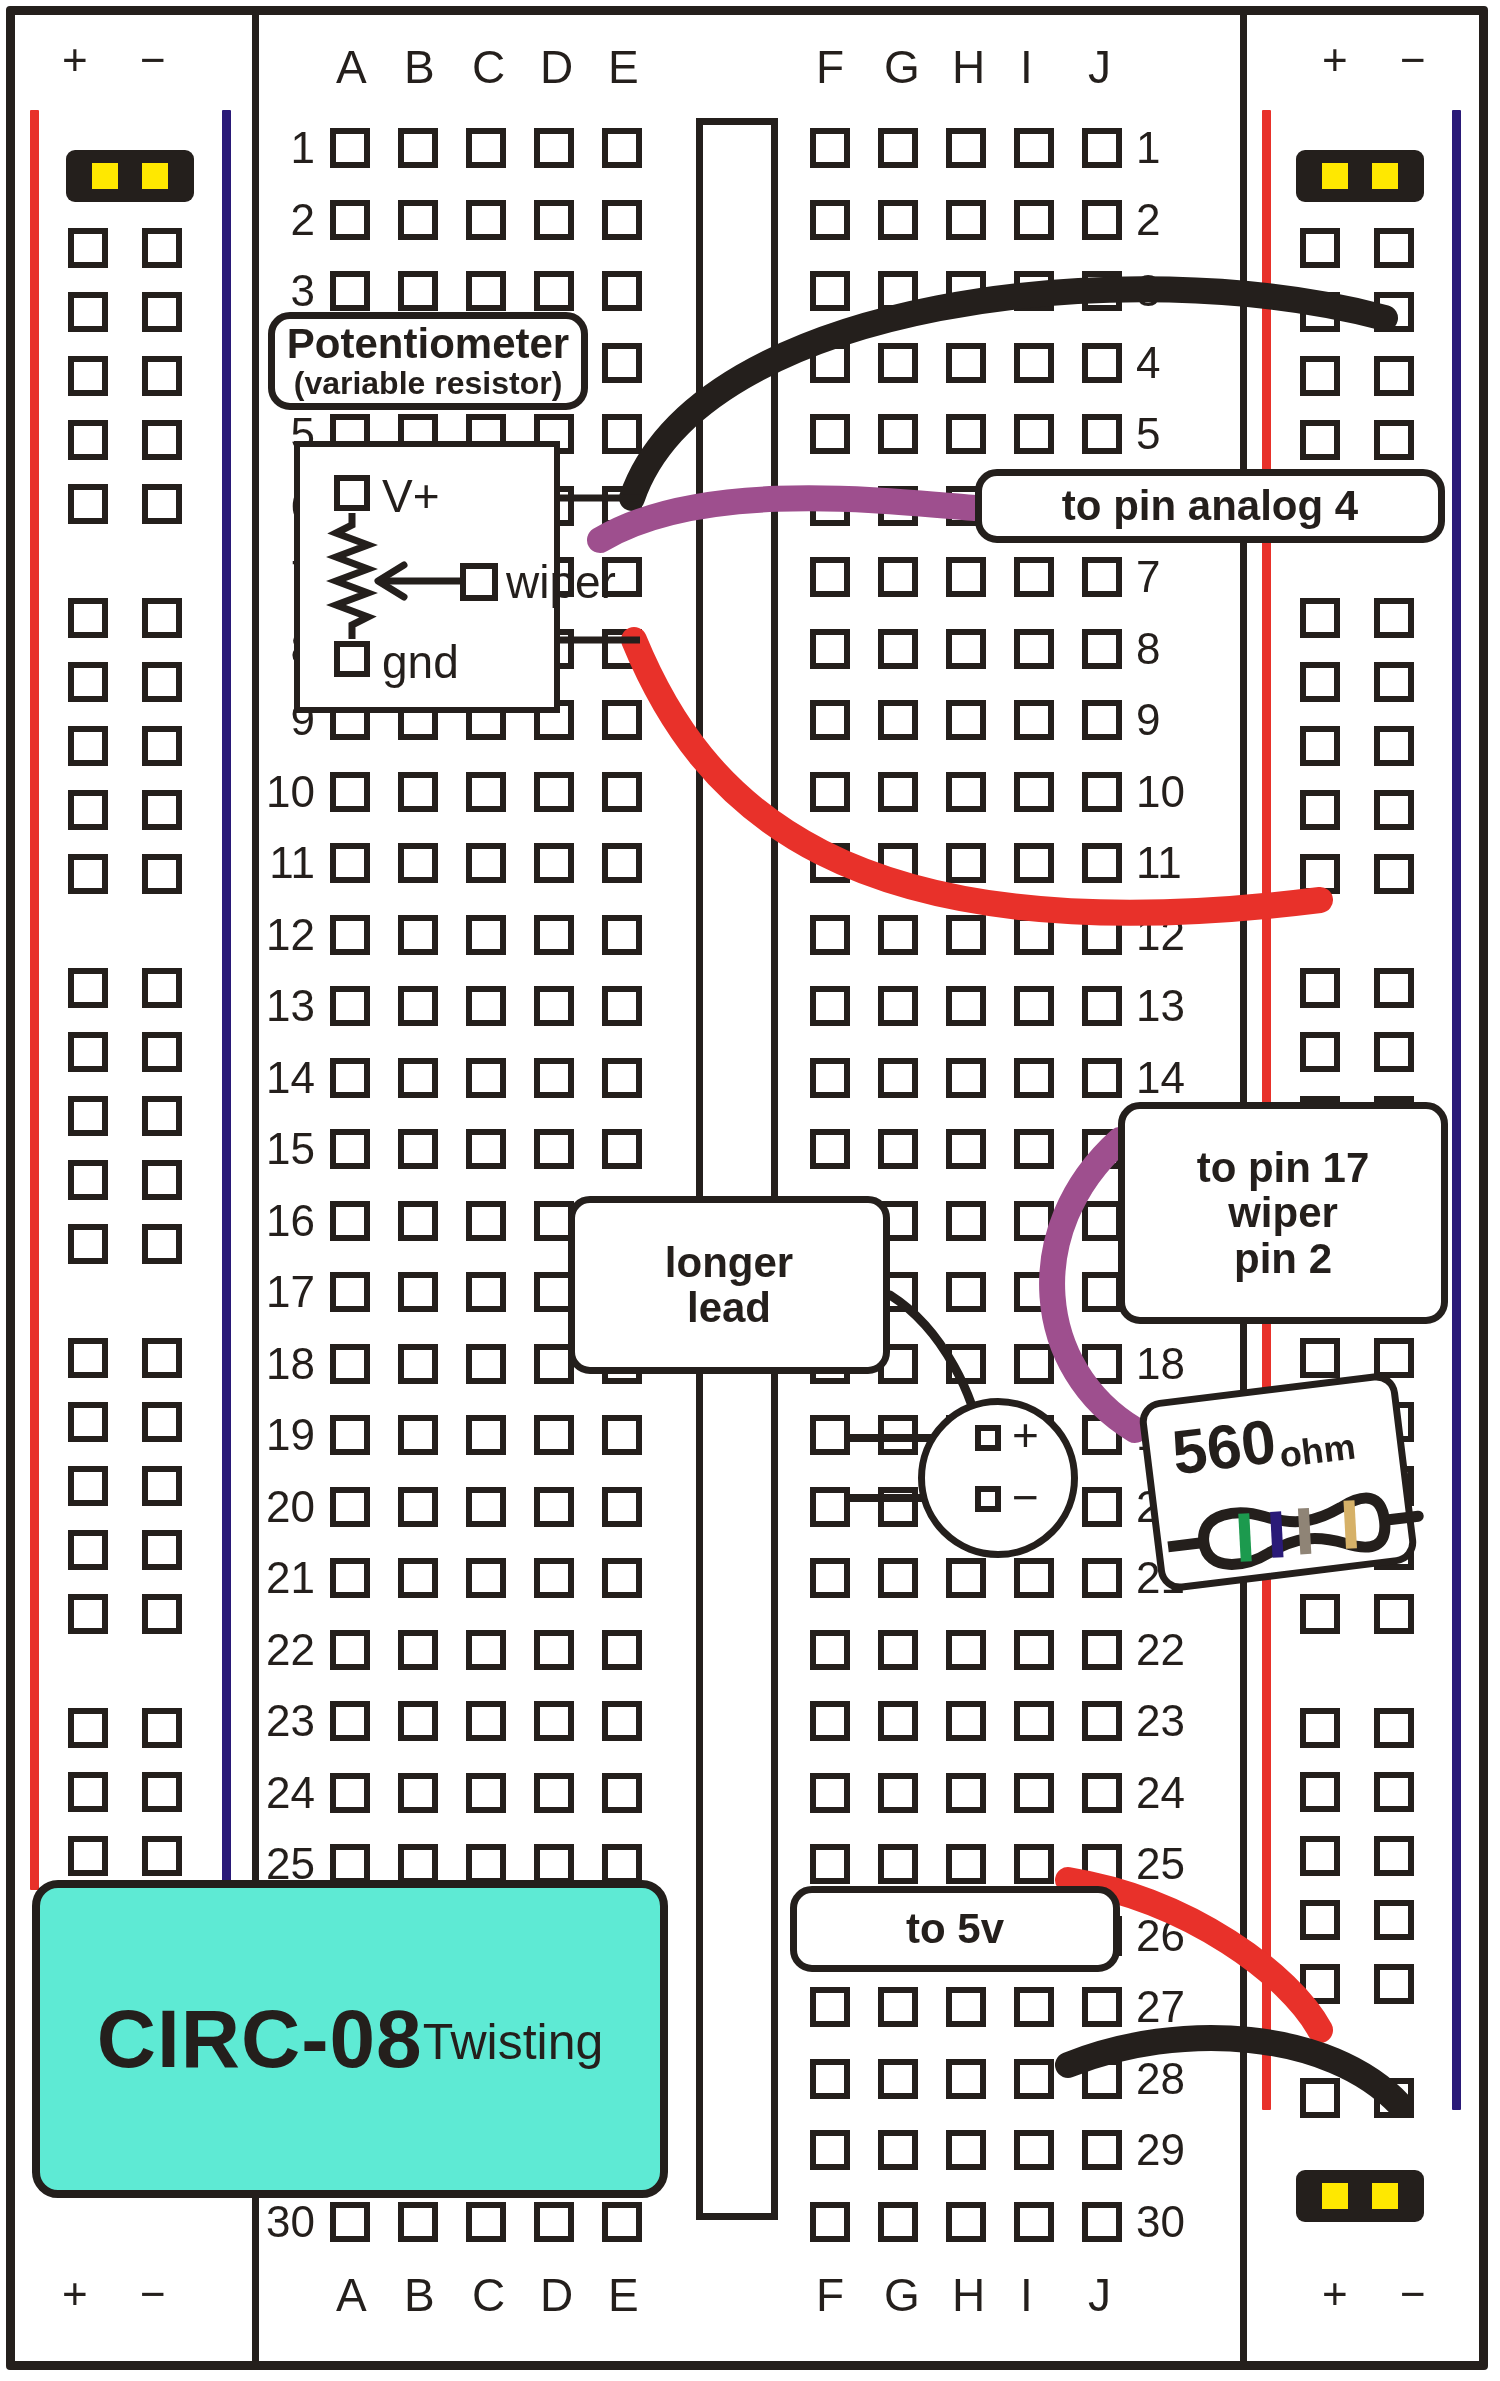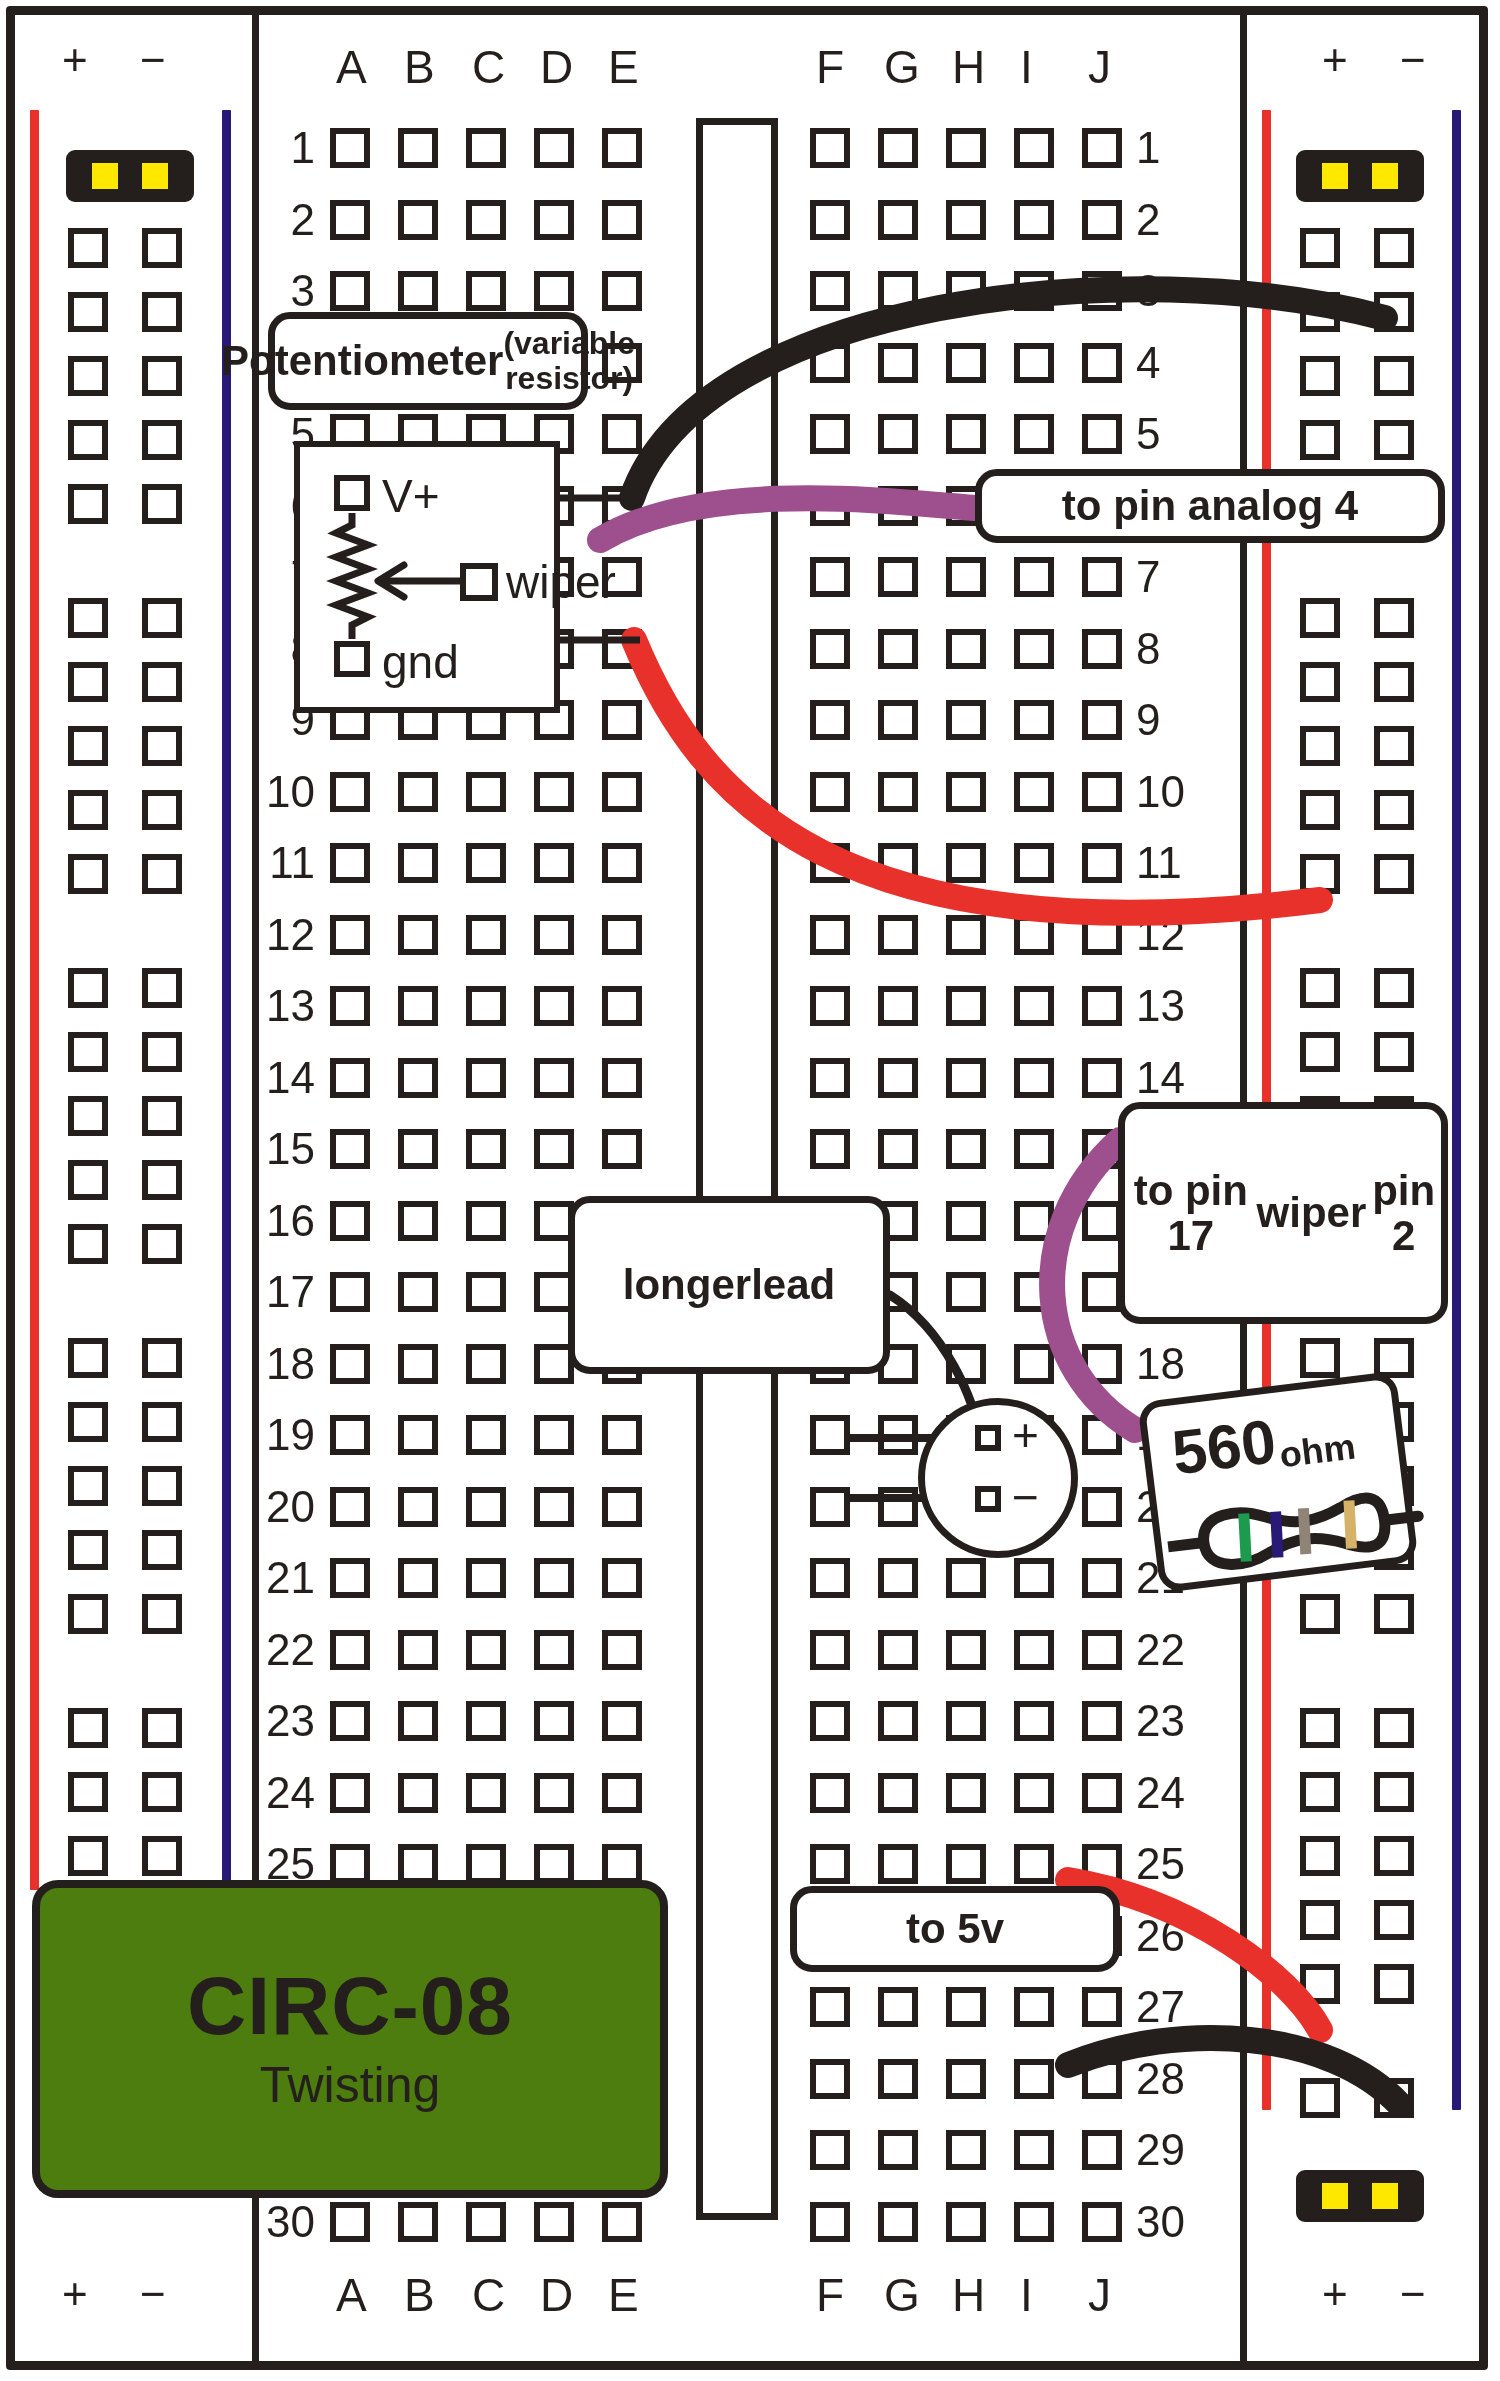--- a/index.html
+++ b/index.html
@@ -29,43 +29,43 @@
        font-size:46px;line-height:1;}
   .rownum{position:absolute;font-family:"Liberation Sans",sans-serif;color:#241f1c;
        font-size:44px;line-height:1;text-align:right;}
   .rownum.r{text-align:left;}
 
   
   .channel{position:absolute;border:7px solid #241f1c;background:#fff;box-sizing:border-box;}
 
   
   .callout{position:absolute;background:#fff;border:7px solid #241f1c;border-radius:22px;
-           display:flex;flex-direction:row;align-items:center;justify-content:center;
+           display:flex;flex-direction:column;align-items:center;justify-content:center;
            font-weight:bold;color:#241f1c;box-sizing:border-box;text-align:center;z-index:40;}
   .callout .l1{font-size:42px;line-height:1.08;}
   .callout .l2{font-size:32px;line-height:1.1;}
 
   
   .potbox{position:absolute;background:#fff;border:6px solid #241f1c;box-sizing:border-box;z-index:35;}
   .pot-t{position:absolute;font-size:46px;color:#241f1c;line-height:1;}
   .pinsq{position:absolute;border:6px solid #241f1c;background:#fff;box-sizing:border-box;}
 
   
   .led-body{position:absolute;border:7px solid #241f1c;border-radius:50%;background:#fff;
             box-sizing:border-box;z-index:36;}
   .led-t{position:absolute;color:#241f1c;font-size:46px;line-height:1;z-index:37;}
 
   
   .rescall{position:absolute;background:#fff;border:7px solid #241f1c;border-radius:22px;
            box-sizing:border-box;z-index:45;transform:rotate(-7deg);}
   .rescall .rtxt{position:absolute;color:#241f1c;font-weight:bold;white-space:nowrap;}
 
   
-  .titleblock{position:absolute;background:#4d7c0f;border:8px solid #241f1c;border-radius:26px;
-              z-index:50;display:flex;flex-direction:column;align-items:center;
+  .titleblock{position:absolute;background:#5eead4;border:8px solid #241f1c;border-radius:26px;
+              z-index:50;display:flex;align-items:center;
               justify-content:center;box-sizing:border-box;}
   .titleblock .t1{font-size:82px;font-weight:bold;color:#241f1c;line-height:1.05;letter-spacing:1px;}
   .titleblock .t2{font-size:50px;color:#241f1c;line-height:1.2;margin-top:6px;}
   .titleblock .t3{font-size:42px;color:#241f1c;line-height:1.2;margin-top:4px;}
 
   svg.overlay{position:absolute;left:0;top:0;width:1500px;height:2381px;pointer-events:none;z-index:30;}
 </style>
 </head>
 <body>
 

